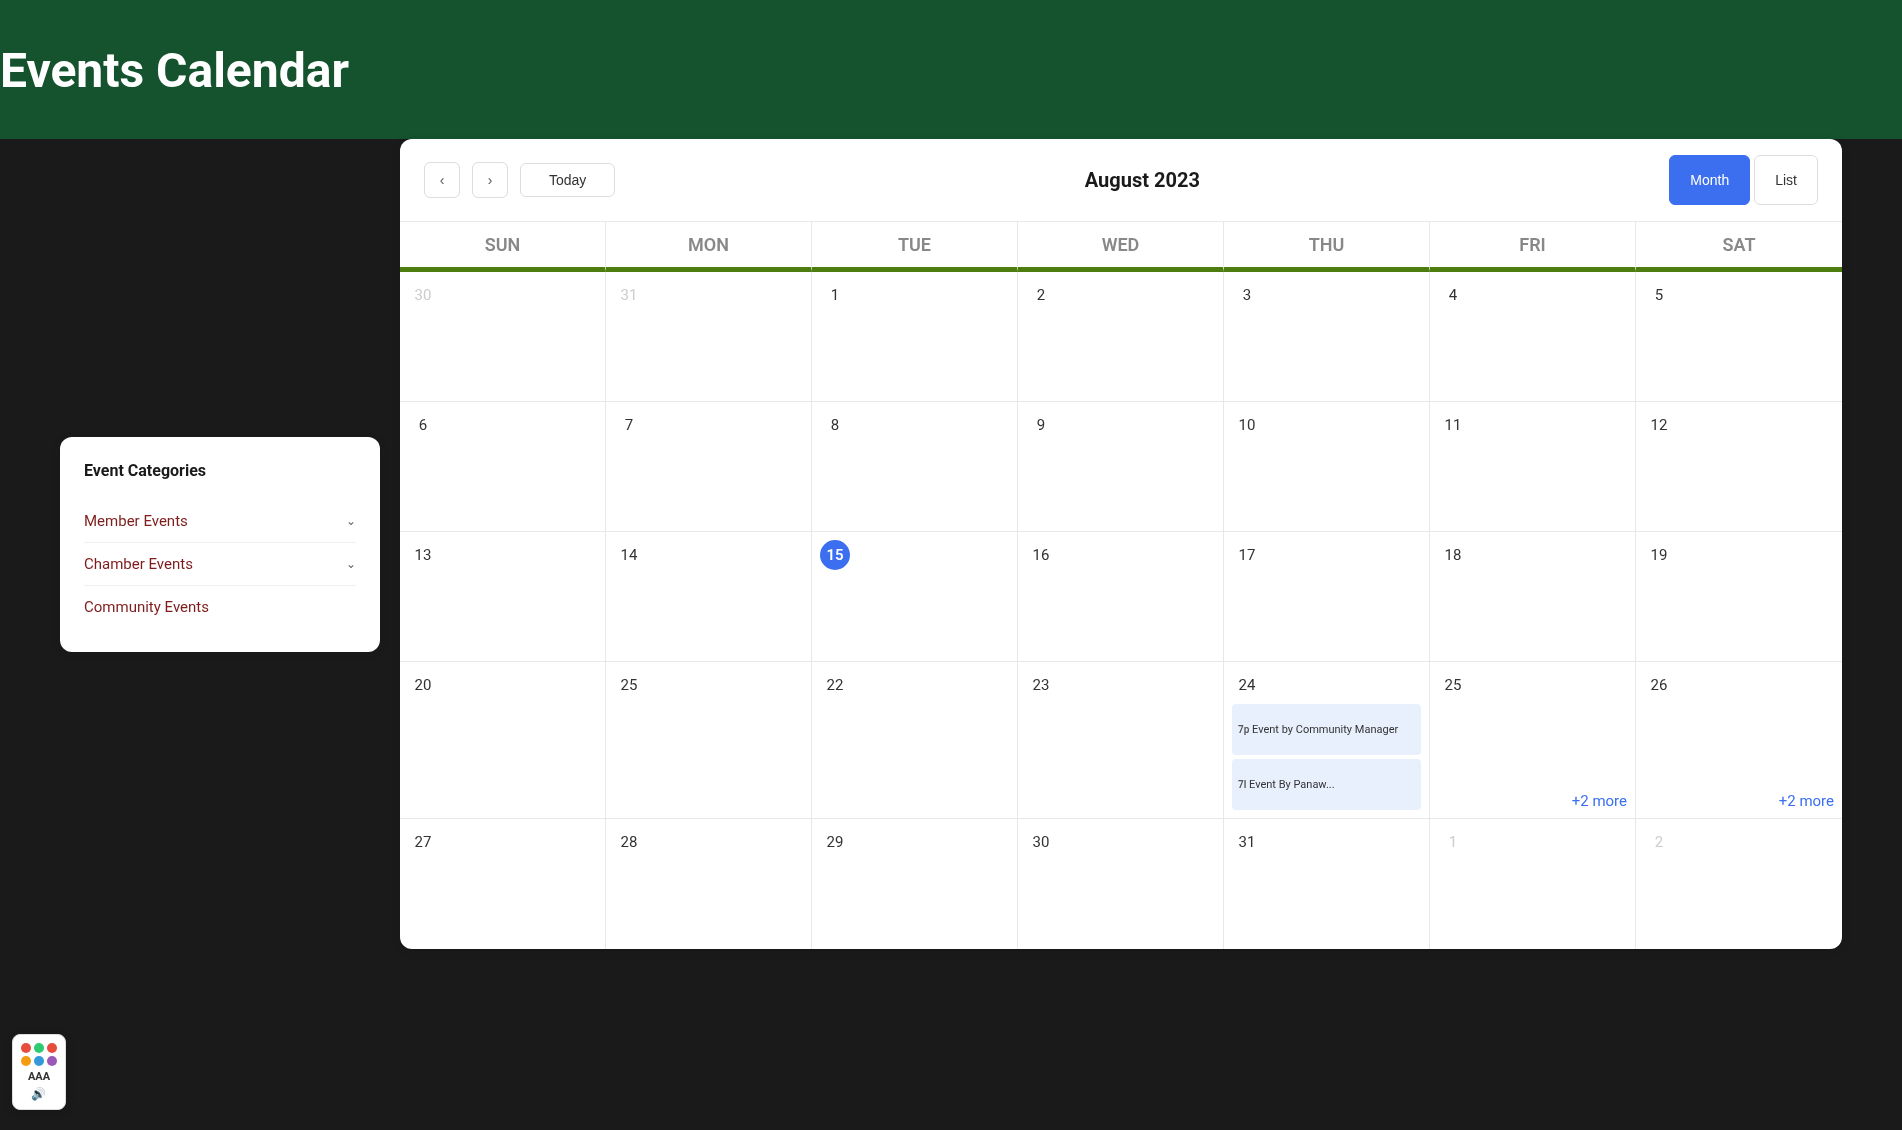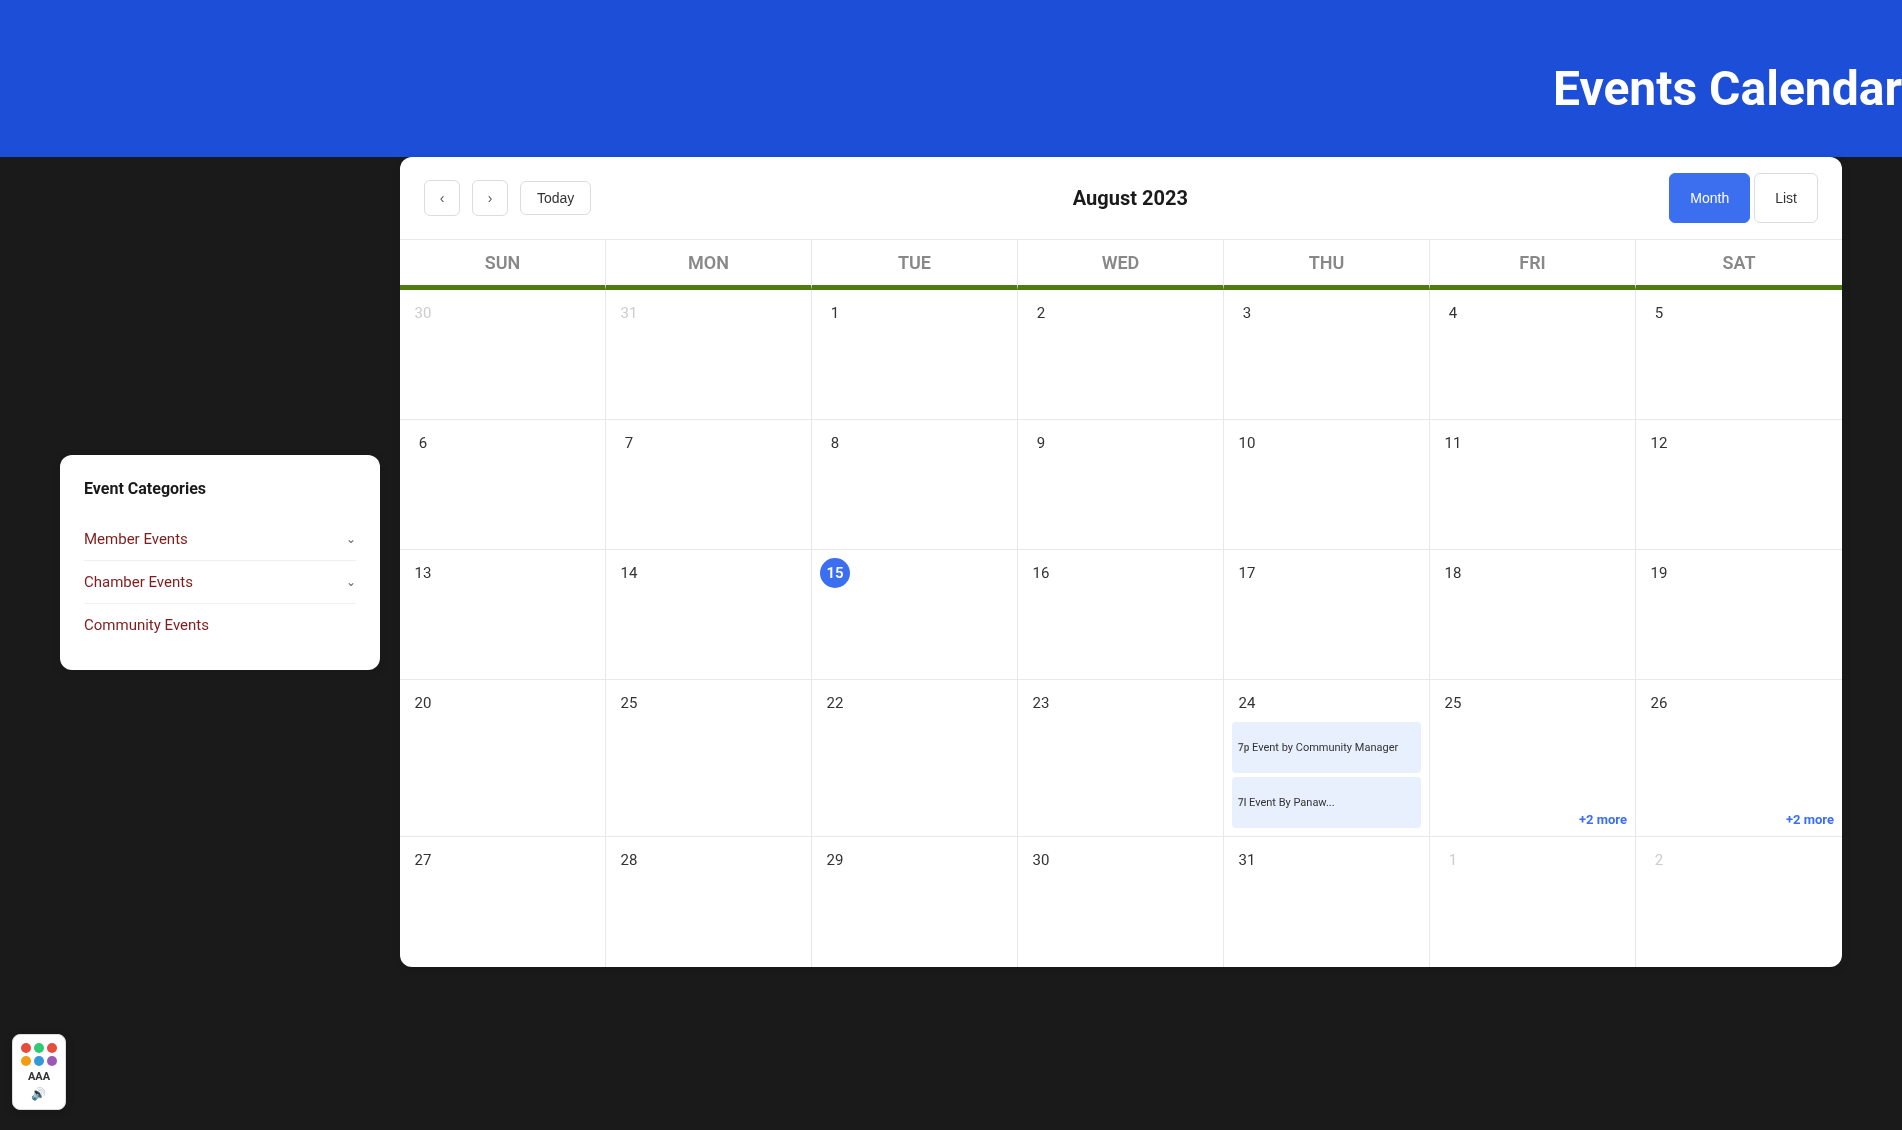--- a/index.html
+++ b/index.html
@@ -4,23 +4,23 @@
   <style>
     * { box-sizing: border-box; margin: 0; padding: 0; }
     body {
       font-family: -apple-system, BlinkMacSystemFont, 'Segoe UI', Roboto, sans-serif;
       background: #1a1a1a;
       min-height: 1130px;
       width: 1902px;
     }
 
     .page-header {
-      background: #1d4ed8;
-      text-align: right;
-      padding: 60px 0 40px;
+      background: #14532d;
+      text-align: left;
+      padding: 42px 0 40px;
     }
 
     .page-header h1 {
       color: #ffffff;
       font-size: 48px;
       font-weight: 700;
     }
 
     .main-content {
       display: flex;
@@ -94,21 +94,21 @@
       border-radius: 6px;
       cursor: pointer;
       display: flex;
       align-items: center;
       justify-content: center;
       font-size: 14px;
       color: #555;
     }
 
     .today-btn {
-      padding: 8px 16px;
+      padding: 8px 28px;
       border: 1px solid #ddd;
       background: #fff;
       border-radius: 6px;
       cursor: pointer;
       font-size: 14px;
       color: #333;
     }
 
     .month-title {
       flex: 1;
@@ -206,26 +206,25 @@
       text-overflow: ellipsis;
     }
 
     .event-time {
       font-weight: 600;
       font-size: 10px;
       color: #555;
     }
 
     .more-link {
-      font-size: 13px;
+      font-size: 15px;
       color: #3b6ff0;
       cursor: pointer;
       margin-top: 12px;
       display: inline-block;
-      font-weight: bold;
     }
 
     
     .accessibility-widget {
       position: fixed;
       bottom: 20px;
       left: 12px;
       background: #fff;
       border: 1px solid #ddd;
       border-radius: 8px;

